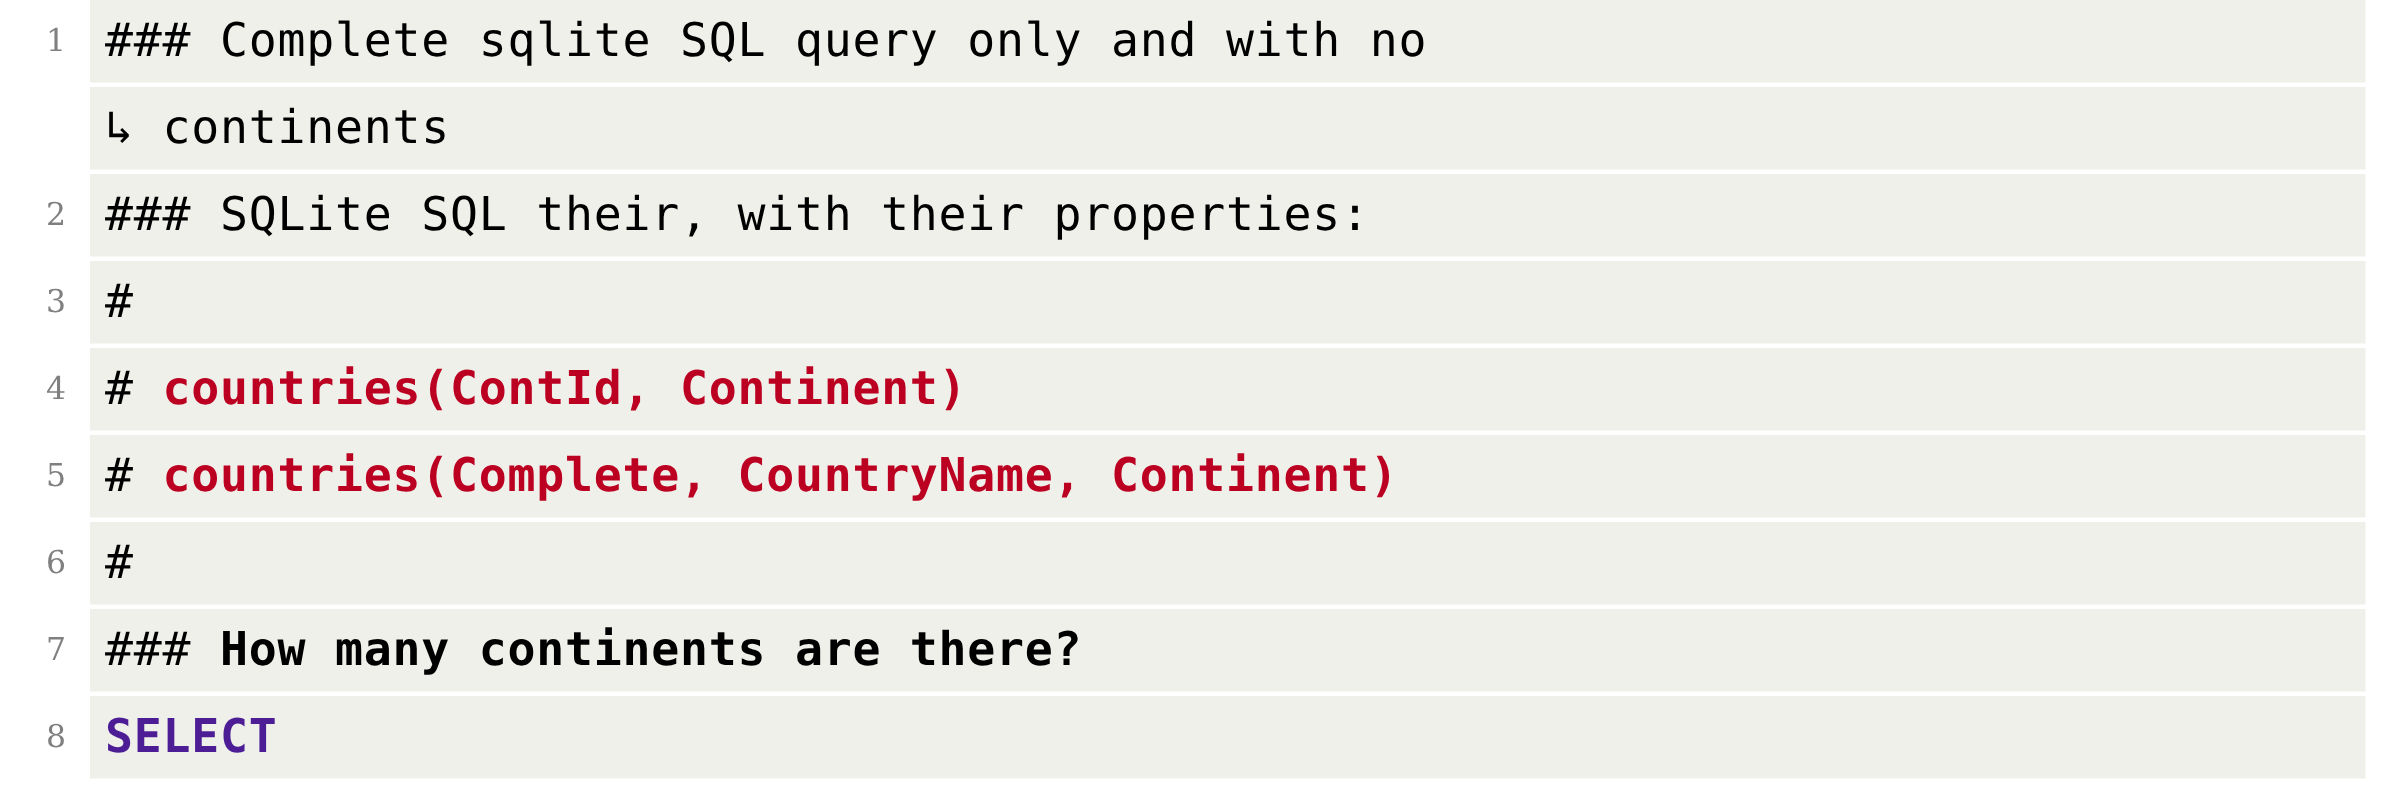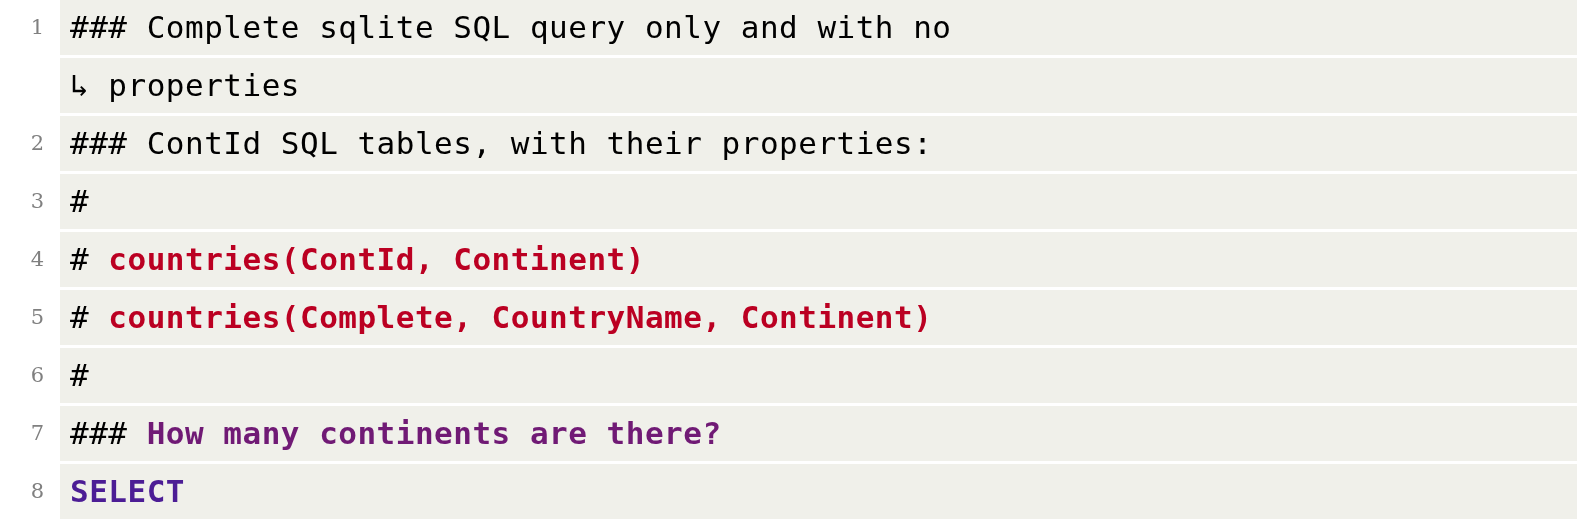--- a/index.html
+++ b/index.html
@@ -51,39 +51,39 @@
     line-height: 55px;
     letter-spacing: 0.5px;
     white-space: pre;
     color: #000000;
     overflow: hidden;
     margin-left: 16px;
   }
 
   .tok-plain  { color: #000000; font-weight: normal; }
   .tok-table  { color: #bb0022; font-weight: bold; }
-  .tok-quest  { color: #701a75; font-weight: bold; }
+  .tok-quest  { color: #000000; font-weight: bold; }
   .tok-kw     { color: #4c1d95; font-weight: bold; }
   .tok-wrap   { color: #000000; font-weight: normal; }
 </style>
 </head>
 <body>
 
 <div class="listing" id="listing-root">
     <div class="code-line">
       <div class="gutter">1</div>
       <div class="line-body"><span class="tok-plain">### Complete sqlite SQL query only and with no</span></div>
     </div>
     <div class="code-line">
       <div class="gutter"></div>
-      <div class="line-body"><span class="tok-wrap">↳ properties</span></div>
+      <div class="line-body"><span class="tok-wrap">↳ continents</span></div>
     </div>
     <div class="code-line">
       <div class="gutter">2</div>
-      <div class="line-body"><span class="tok-plain">### ContId SQL tables, with their properties:</span></div>
+      <div class="line-body"><span class="tok-plain">### SQLite SQL their, with their properties:</span></div>
     </div>
     <div class="code-line">
       <div class="gutter">3</div>
       <div class="line-body"><span class="tok-plain">#</span></div>
     </div>
     <div class="code-line">
       <div class="gutter">4</div>
       <div class="line-body"><span class="tok-plain"># </span><span class="tok-table">countries(ContId, Continent)</span></div>
     </div>
     <div class="code-line">

